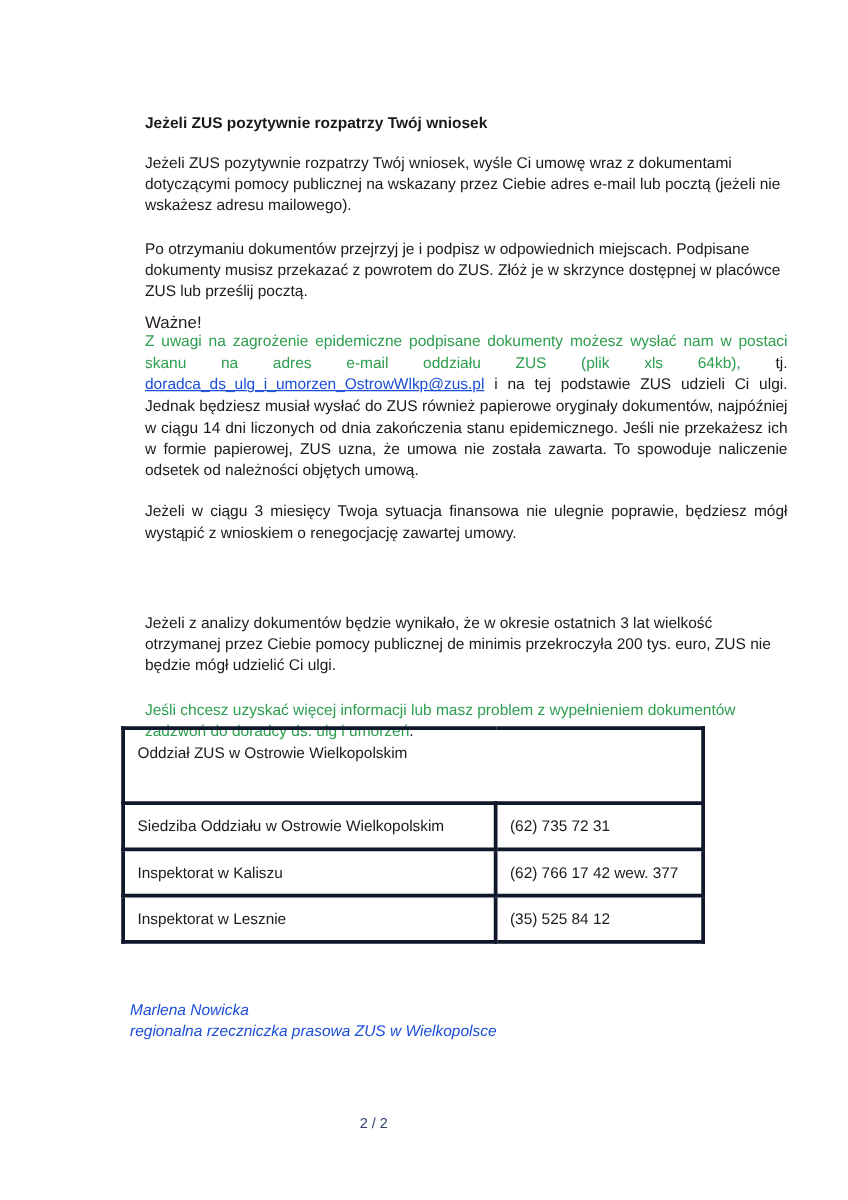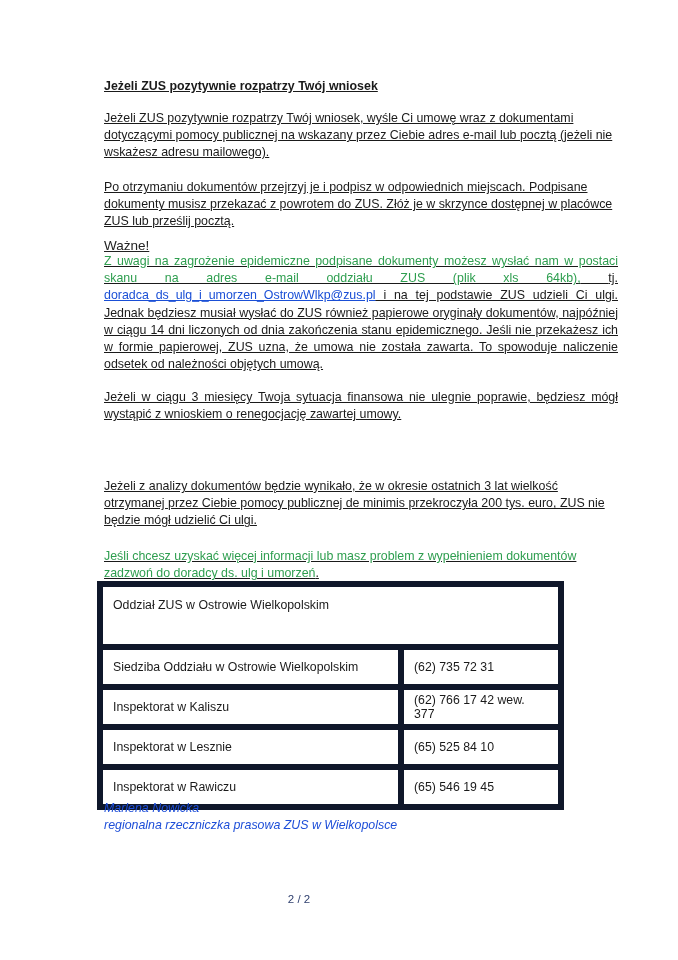--- a/index.html
+++ b/index.html
@@ -2,31 +2,31 @@
 <html><head>
   <meta charset="utf-8">
   <style>
     html, body { margin: 0; padding: 0; background: #ffffff; }
     body {
       width: 678px; height: 960px; position: relative; overflow: hidden;
       font-family: "Liberation Sans", "DejaVu Sans", sans-serif;
       color: #1a1a1a;
     }
     .page { position: absolute; left: 0; top: 0; width: 678px; height: 960px; background: #fff; }
-    .blk { position: absolute; left: 104px; width: 514px; font-size: 12.4px; line-height: 17.2px; margin: 0; text-decoration: underline; }
+    .blk { position: absolute; left: 104px; width: 514px; font-size: 12.4px; line-height: 17.2px; margin: 12px; }
     .heading { font-weight: bold; }
     .justify { text-align: justify; text-align-last: left; }
     .green { color: #2e9e4f; }
     .wazne { font-size: 13.5px; color: #222; }
     a.mail { color: #1a4fd6; text-decoration: underline; }
     table.contacts {
       position: absolute; left: 97px; top: 581px; width: 467px;
       border-collapse: collapse; font-size: 12.3px; color: #1a1a1a;
     }
-    table.contacts td { border: 6px solid #0f172a; padding: 0 10px; vertical-align: middle; }
+    table.contacts td { border: 3px solid #0f172a; padding: 0 10px; vertical-align: middle; }
     table.contacts tr.head td { height: 46px; vertical-align: top; padding-top: 11px; }
     table.contacts tr.row td { height: 34px; }
     table.contacts td.c1 { width: 275px; }
     .sig { position: absolute; left: 104px; font-style: italic; font-size: 12.4px; line-height: 17px; color: #1d4ed8; }
     .pagenum { position: absolute; left: 0; width: 598px; top: 893px; text-align: center; font-size: 11.5px; color: #2f3f6e; }
   </style>
 </head>
 <body>
 
 <div class="page">
@@ -62,25 +62,21 @@
     <tr class="row">
       <td class="c1">Siedziba Oddziału w Ostrowie Wielkopolskim</td>
       <td>(62) 735 72 31</td>
     </tr>
     <tr class="row">
       <td class="c1">Inspektorat w Kaliszu</td>
       <td>(62) 766 17 42 wew. 377</td>
     </tr>
     <tr class="row">
       <td class="c1">Inspektorat w Lesznie</td>
-      <td>(65) 525 84 10</td>
-    </tr>
-    <tr class="row">
-      <td class="c1">Inspektorat w Rawiczu</td>
-      <td>(65) 546 19 45</td>
+      <td>(35) 525 84 12</td>
     </tr>
   </tbody>
     </table>
 
   <div class="sig" style="top:800px;">Marlena Nowicka</div>
   <div class="sig" style="top:817px;">regionalna rzeczniczka prasowa ZUS w Wielkopolsce</div>
 
   <div class="pagenum">2 / 2</div>
 </div>
 

